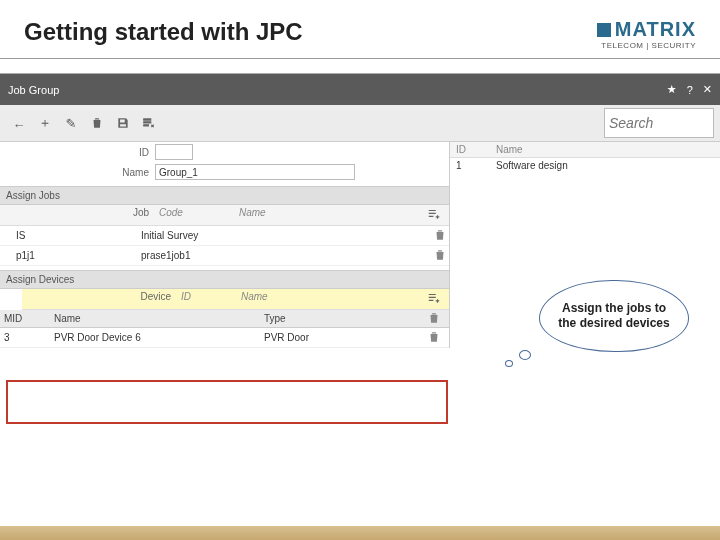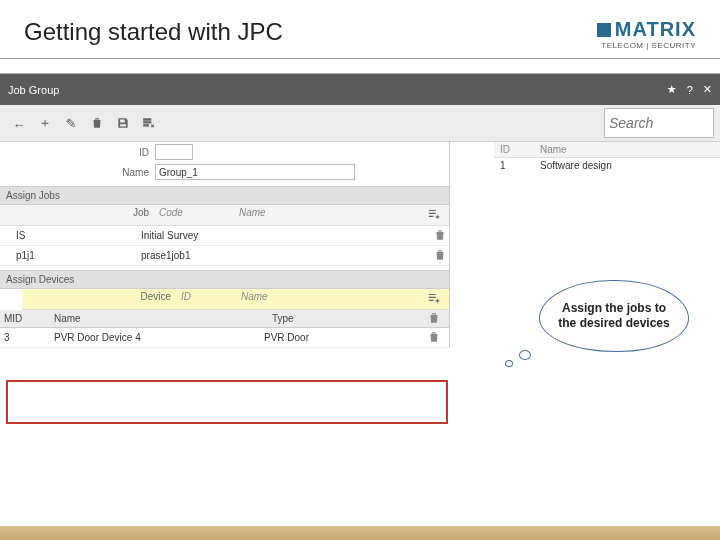--- a/index.html
+++ b/index.html
@@ -1,36 +1,36 @@
 <!DOCTYPE html>
 <html><head>
 <meta charset="utf-8">
 <style>
   * { box-sizing: border-box; margin: 0; padding: 0; }
   body { font-family: Arial, Helvetica, sans-serif; font-size: 11px; background: #fff; width: 720px; height: 540px; position: relative; overflow: hidden; }
 
   .slide-header { display: flex; justify-content: space-between; align-items: flex-start; padding: 18px 24px 8px 24px; border-bottom: 1px solid #999; }
-  .slide-title { font-size: 24px; font-weight: normal; color: #222; text-align: center; }
+  .slide-title { font-size: 24px; font-weight: bold; color: #222; text-align: center; }
   .brand-logo { display: flex; flex-direction: column; align-items: flex-end; }
   .brand-main { font-size: 20px; font-weight: bold; letter-spacing: 1px; color: #2a6a8c; display:flex; align-items:center; gap:4px;}
   .brand-sq { width:14px; height:14px; background:#2a6a8c; display:inline-block; }
   .brand-sub { font-size: 8px; color: #555; letter-spacing: 0.5px; }
 
   .app { margin: 14px 0 0 0; border-top: 1px solid #aaa; }
 
   .titlebar { background: #5a5a5a; color: #fff; font-size: 11px; padding: 9px 8px; display:flex; justify-content:space-between; align-items:center;}
   .titlebar-right { display:flex; gap:10px; align-items:center;}
   .titlebar-right span { cursor:default; }
 
   .toolbar { background: #ececec; border-bottom:1px solid #ccc; display:flex; align-items:center; padding:3px 6px; gap:0; }
   .tbtn { width:26px; height:22px; display:flex; align-items:center; justify-content:center; color:#555; font-size:13px; }
   .search-wrap { margin-left:auto; }
   .search-wrap input { width:110px; height:18px; font-size:14px; font-style:italic; color:#999; padding:14px 4px; border:1px solid #bbb; }
 
-  .app-body { display:flex;gap:44px; }
+  .app-body { display:flex; }
   .left-pane { flex: 0 0 450px; border-right:1px solid #ccc; background:#fff; padding:0; }
   .right-pane { flex:1; background:#fff; }
 
   .form-row { display:flex; align-items:center; padding:2px 0; }
   .form-label { flex:0 0 155px; text-align:right; color:#666; font-size:10px; padding-right:6px; }
   .form-input { border:1px solid #bbb; height:16px; font-size:10px; padding:0 3px; color:#333; width:200px; background:#fff; }
   .form-row.id .form-input { width:38px; }
 
   .section-head { background:#e0e0e0; color:#555; font-size:10px; padding:3px 6px; border-top:1px solid #ccc; border-bottom:1px solid #ccc; margin-top:4px; }
 
@@ -51,21 +51,21 @@
   .dev-head .cell { font-size:10px; color:#888; font-style:italic; padding:2px 4px; }
   .dev-head .cell.dev-lbl { width:155px; text-align:right; padding-right:6px; font-style:normal; color:#666; }
   .dev-head .cell.idc { width:60px; }
   .dev-head .cell.namec { flex:1; }
   .dev-head .cell.act { width:30px; text-align:center; font-style:normal; color:#666; }
 
   .dev-colhead { display:flex; background:#ebebeb; border-bottom:1px solid #ccc; height:18px; align-items:center; }
   .dev-colhead .cell { font-size:10px; color:#444; padding:2px 4px; }
   .dev-colhead .cell.mid { width:50px; }
   .dev-colhead .cell.nm { width:210px; }
-  .dev-colhead .cell.tp { flex:1;margin-left:8px; }
+  .dev-colhead .cell.tp { flex:1; }
   .dev-colhead .cell.del { width:30px; text-align:center; color:#777;}
 
   .dev-row { display:flex; border-bottom:1px solid #eee; height:20px; align-items:center; }
   .dev-row .cell { font-size:10px; color:#333; padding:2px 4px; }
   .dev-row .cell.mid { width:50px; }
   .dev-row .cell.nm { width:210px; }
   .dev-row .cell.tp { flex:1; }
   .dev-row .cell.del { width:30px; text-align:center; color:#777;}
 
   .highlight-box { position:absolute; border:2px solid #c0392b; pointer-events:none; }
@@ -201,21 +201,21 @@
           <div class="cell nm">Name</div>
           <div class="cell tp">Type</div>
           <div class="cell del">
             <svg class="icon" viewBox="0 0 24 24">
                 <path fill="#888" d="M6 7h12l-1 13H7L6 7zm3-3h6l1 2H8l1-2z"></path>
               </svg>
           </div>
         </div>
         <div class="dev-row">
           <div class="cell mid">3</div>
-          <div class="cell nm">PVR Door Device 4</div>
+          <div class="cell nm">PVR Door Device 6</div>
           <div class="cell tp">PVR Door</div>
           <div class="cell del">
             <svg class="icon" viewBox="0 0 24 24">
                 <path fill="#888" d="M6 7h12l-1 13H7L6 7zm3-3h6l1 2H8l1-2z"></path>
               </svg>
           </div>
         </div>
       </div>
 
     </div>

